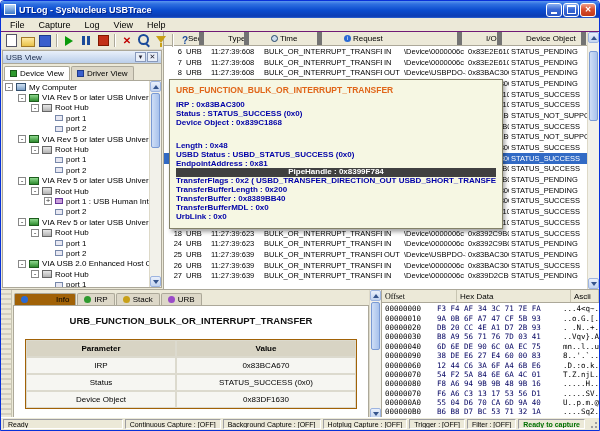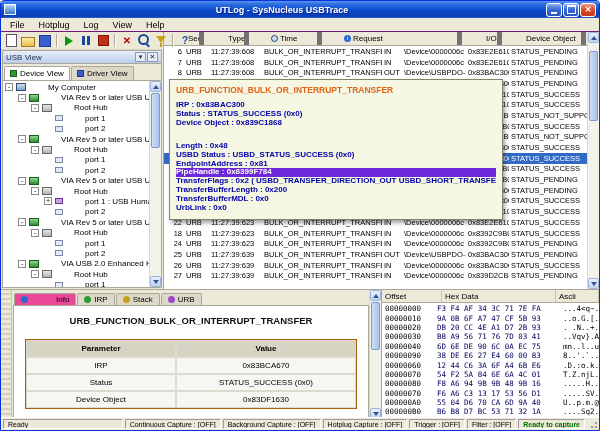--- a/index.html
+++ b/index.html
@@ -1,21 +1,21 @@
 <!DOCTYPE html>
 <html><head>
 <meta charset="utf-8">
 <style>
   *{margin:0;padding:0;box-sizing:border-box;}
   html,body{background:#fff;}
   body{width:600px;height:431px;overflow:hidden;font-family:"Liberation Sans",sans-serif;-webkit-font-smoothing:antialiased;}
   #window{position:relative;width:600px;height:431px;background:#ECE9D8;border:1px solid #0831D9;border-radius:4px 4px 0 0;overflow:hidden;}
 
   
-  .titlebar{height:17px;display:flex;align-items:center;padding:0 3px;background:linear-gradient(180deg,#5A96EE 0%,#2E6FE0 18%,#0A4BCE 55%,#0A3CB4 90%,#2E62D0 100%);text-align:center;}
+  .titlebar{height:17px;display:flex;align-items:center;padding:0 3px;background:linear-gradient(180deg,#5A96EE 0%,#2E6FE0 18%,#0A4BCE 55%,#0A3CB4 90%,#2E62D0 100%);}
   .app-icon{width:12px;height:11px;margin-right:3px;background:linear-gradient(#BFD9F5,#3A76C8);border:1px solid #fff;flex:none;}
   .title-text{flex:1;color:#fff;font-size:9px;font-weight:bold;text-shadow:1px 1px 0 #00228C;white-space:nowrap;overflow:hidden;}
   .tb-btns{display:flex;flex:none;}
   .tb-btn{width:16px;height:14px;margin-left:1px;border:1px solid #fff;border-radius:3px;background:linear-gradient(#8AB0F0,#3A6AD6 45%,#2A55C0);display:flex;align-items:center;justify-content:center;color:#fff;font-size:8px;}
   .tb-btn.minimize-icon::before{content:"";display:block;width:6px;height:2px;background:#fff;margin-top:6px;}
   .tb-btn.maximize-icon::before{content:"";display:block;width:7px;height:6px;border:1px solid #fff;border-top-width:2px;}
   .tb-btn.close-window-icon{background:linear-gradient(#F0A088,#D85030 45%,#C03818);}
   .tb-btn.close-window-icon::before{content:"\2715";font-weight:bold;}
 
   
@@ -59,21 +59,21 @@
   .tree{flex:1;overflow:hidden;padding-top:1px;}
   .tnode{height:10.4px;display:flex;align-items:center;white-space:nowrap;overflow:hidden;font-size:8px;color:#000;}
   .expander{width:8px;height:8px;flex:none;border:1px solid #888;background:#fff;font-size:8px;line-height:6px;text-align:center;margin-right:2px;color:#333;}
   .expander:empty{visibility:hidden;}
   .ticon{width:10px;height:8px;display:inline-block;margin:0 3px 0 1px;flex:none;}
   .ticon.computer-icon{background:linear-gradient(#CFE0F2,#7FA2C8);border:1px solid #34506E;}
   .ticon.usb-host-icon{background:linear-gradient(#8FD98F,#2E8B2E);border:1px solid #1C5C1C;}
   .ticon.hub-icon{background:linear-gradient(#E8E8E8,#B2B2B2);border:1px solid #666;}
   .ticon.port-icon{background:#E8E8F2;border:1px solid #7788AA;width:8px;height:6px;}
   .ticon.hid-port-icon{background:#C9A0DC;border:1px solid #663399;width:8px;height:6px;}
-  .tlabel{overflow:hidden;white-space:nowrap;margin-left:19px;}
+  .tlabel{overflow:hidden;white-space:nowrap;}
 
   
   .vscroll{width:12px;flex:none;background:#F2F1EA;border-left:1px solid #DDD9C8;display:flex;flex-direction:column;}
   .vs-btn{height:11px;flex:none;background:linear-gradient(#EAF0FB,#C2D3F0);border:1px solid #9DB4E0;border-radius:2px;display:flex;align-items:center;justify-content:center;}
   .vs-btn.up::before{content:"";width:0;height:0;border-left:3px solid transparent;border-right:3px solid transparent;border-bottom:4px solid #35548C;}
   .vs-btn.down::before{content:"";width:0;height:0;border-left:3px solid transparent;border-right:3px solid transparent;border-top:4px solid #35548C;}
   .vs-track{flex:1;position:relative;}
   .vs-thumb{position:absolute;left:1px;right:1px;background:linear-gradient(90deg,#CFDEF6,#A8C2EC);border:1px solid #7A9AD4;border-radius:2px;}
 
   
@@ -92,48 +92,48 @@
   .rc{padding:0 2px;overflow:hidden;white-space:nowrap;flex:none;}
   .rc.seq{text-align:right;}
   .rc.status{flex:1;}
   .trow.sel{background:#316AC5;color:#fff;}
 
   
   .popup{position:absolute;left:168px;top:78px;width:334px;z-index:50;background:#F6F7E3;border:1px solid #848268;box-shadow:2px 3px 4px rgba(0,0,0,.35);padding:5px 6px 6px;font-size:8px;font-weight:bold;color:#0000A8;}
   .popup-title{color:#E0661A;font-size:8.5px;margin-bottom:6px;white-space:nowrap;overflow:hidden;}
   .pline{line-height:8.9px;white-space:nowrap;overflow:hidden;}
   .pline.gap{margin-top:14px;}
-  .pline.hl{background:#6d28d9;color:#fff;}
+  .pline.hl{background:#404040;color:#fff;text-align:center;}
   .plabel::after{content:" : ";}
 
   
   .bottom{position:absolute;top:288px;left:0;right:0;height:130px;display:flex;background:#ECE9D8;border-top:1px solid #ACA899;overflow:hidden;}
   .grip-strip{width:11px;flex:none;border-right:1px solid #C8C5B2;background:repeating-linear-gradient(180deg,#ECE9D8 0 3px,#D4D0C0 3px 5px);}
   .info-panel{width:357px;flex:none;display:flex;flex-direction:column;overflow:hidden;}
   .info-tabs{height:15px;flex:none;display:flex;align-items:flex-end;padding:1px 2px 0;gap:1px;}
   .itab{display:flex;align-items:center;gap:3px;font-size:8px;padding:1px 6px;border:1px solid #ACA899;border-bottom:none;background:#DDD8C8;border-radius:2px 2px 0 0;}
-  .itab.selected{background:#ec4899;gap:28px;}
+  .itab.selected{background:#a16207;gap:28px;}
   .itab-icon{width:7px;height:7px;border-radius:50%;display:inline-block;flex:none;}
   .itab-icon.info-tab-icon{background:#2A6AD4;}
   .itab-icon.irp-tab-icon{background:#2E9A2E;}
   .itab-icon.stack-tab-icon{background:#C8A018;}
   .itab-icon.urb-tab-icon{background:#9A4AC8;}
   .info-content{flex:1;background:#fff;border:1px solid #ACA899;margin:0 0 1px 1px;display:flex;flex-direction:column;align-items:center;overflow:hidden;}
   .info-title{margin-top:9px;font-size:9.5px;font-weight:bold;color:#111;white-space:nowrap;}
   .info-table{margin-top:13px;width:332px;border:1px solid #a16207;font-size:8px;}
   .info-row{display:flex;}
   .info-cell{border:1px solid #DCDACE;text-align:center;padding:3px 2px;background:#F6F6F2;flex:1;overflow:hidden;white-space:nowrap;}
   .info-row.head .info-cell{background:#D8D4C4;font-weight:bold;}
   .info-row.head div:nth-of-type(1){flex:0 0 150px;}
   .info-cell.param{flex:0 0 150px;}
 
   .hex-panel{flex:1;display:flex;flex-direction:column;background:#fff;border-left:1px solid #ACA899;overflow:hidden;}
   .hex-head{height:13px;flex:none;display:flex;background:#ECE9D8;border-bottom:1px solid #ACA899;font-size:8px;}
   .hh{padding:0 3px;border-right:1px solid #C8C5B2;display:flex;align-items:center;overflow:hidden;white-space:nowrap;}
-  .hh.off{width:60px;flex:none;}
+  .hh.off{width:75px;flex:none;font-family:Liberation Serif, serif;}
   .hh.hd{width:114px;flex:none;}
   .hh.as{flex:1;}
   .hex-body{flex:1;overflow:hidden;font-family:"DejaVu Sans Mono",monospace;font-size:7.5px;padding-top:1px;}
   .hex-row{display:flex;height:9.4px;align-items:center;}
   .hx{padding:0 3px;white-space:pre;overflow:hidden;flex:none;}
   .hx.off{width:52px;color:#000;}
   .hx.hd{width:114px;color:#000060;}
   .hx.as{flex:1;color:#000;margin-left:12px;}
 
   
@@ -157,21 +157,21 @@
     <span class="title-text">UTLog - SysNucleus USBTrace</span>
     <span class="tb-btns">
         <span class="tb-btn minimize-icon"></span>
         <span class="tb-btn maximize-icon"></span>
         <span class="tb-btn close-window-icon"></span>
       </span>
   </div>
 
   <div class="menubar">
       <span class="menu-item">File</span>
-      <span class="menu-item">Hotplug</span>
+      <span class="menu-item">Capture</span>
       <span class="menu-item">Log</span>
       <span class="menu-item">View</span>
       <span class="menu-item">Help</span>
     </div>
 
   <div class="top">
     <div class="left-col">
       <div class="toolbar">
           <span class="tbtn new-file-icon"></span>
           <span class="tbtn open-folder-icon"></span>
@@ -594,20 +594,21 @@
     <div>
         <div class="pline"><span class="plabel">IRP</span><span class="pvalue">0x83BAC300</span></div>
         <div class="pline"><span class="plabel">Status</span><span class="pvalue">STATUS_SUCCESS (0x0)</span></div>
         <div class="pline"><span class="plabel">Device Object</span><span class="pvalue">0x839C1868</span></div>
         <div class="pline gap"><span class="plabel">Length</span><span class="pvalue">0x48</span></div>
         <div class="pline"><span class="plabel">USBD Status</span><span class="pvalue">USBD_STATUS_SUCCESS (0x0)</span></div>
         <div class="pline"><span class="plabel">EndpointAddress</span><span class="pvalue">0x81</span></div>
         <div class="pline hl"><span class="plabel">PipeHandle</span><span class="pvalue">0x8399F784</span></div>
         <div class="pline"><span class="plabel">TransferFlags</span><span class="pvalue">0x2 ( USBD_TRANSFER_DIRECTION_OUT USBD_SHORT_TRANSFER_OK )</span></div>
         <div class="pline"><span class="plabel">TransferBufferLength</span><span class="pvalue">0x200</span></div>
+        <div class="pline"><span class="plabel">TransferBuffer</span><span class="pvalue">0x8389BB40</span></div>
         <div class="pline"><span class="plabel">TransferBufferMDL</span><span class="pvalue">0x0</span></div>
         <div class="pline"><span class="plabel">UrbLink</span><span class="pvalue">0x0</span></div>
       </div>
   </div>
 
   <div class="bottom">
     <div class="grip-strip"></div>
 
     <div class="info-panel">
       <div class="info-tabs">

